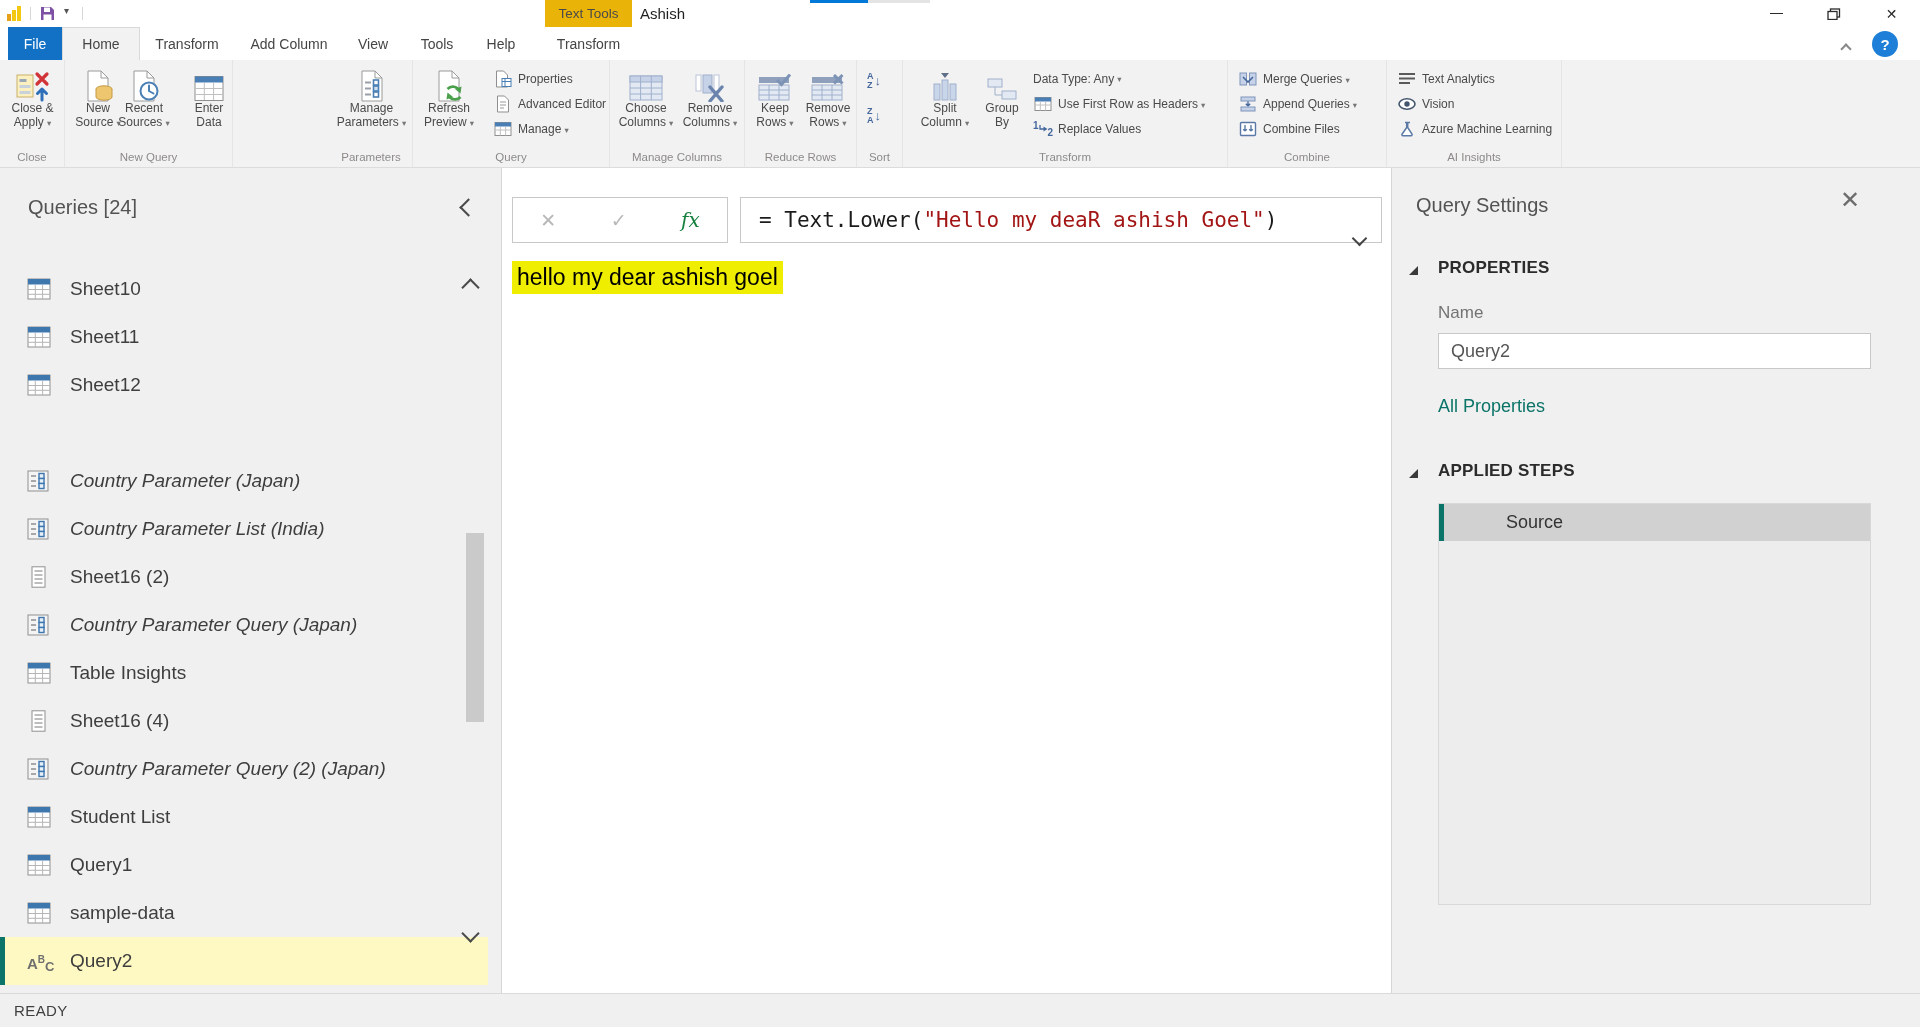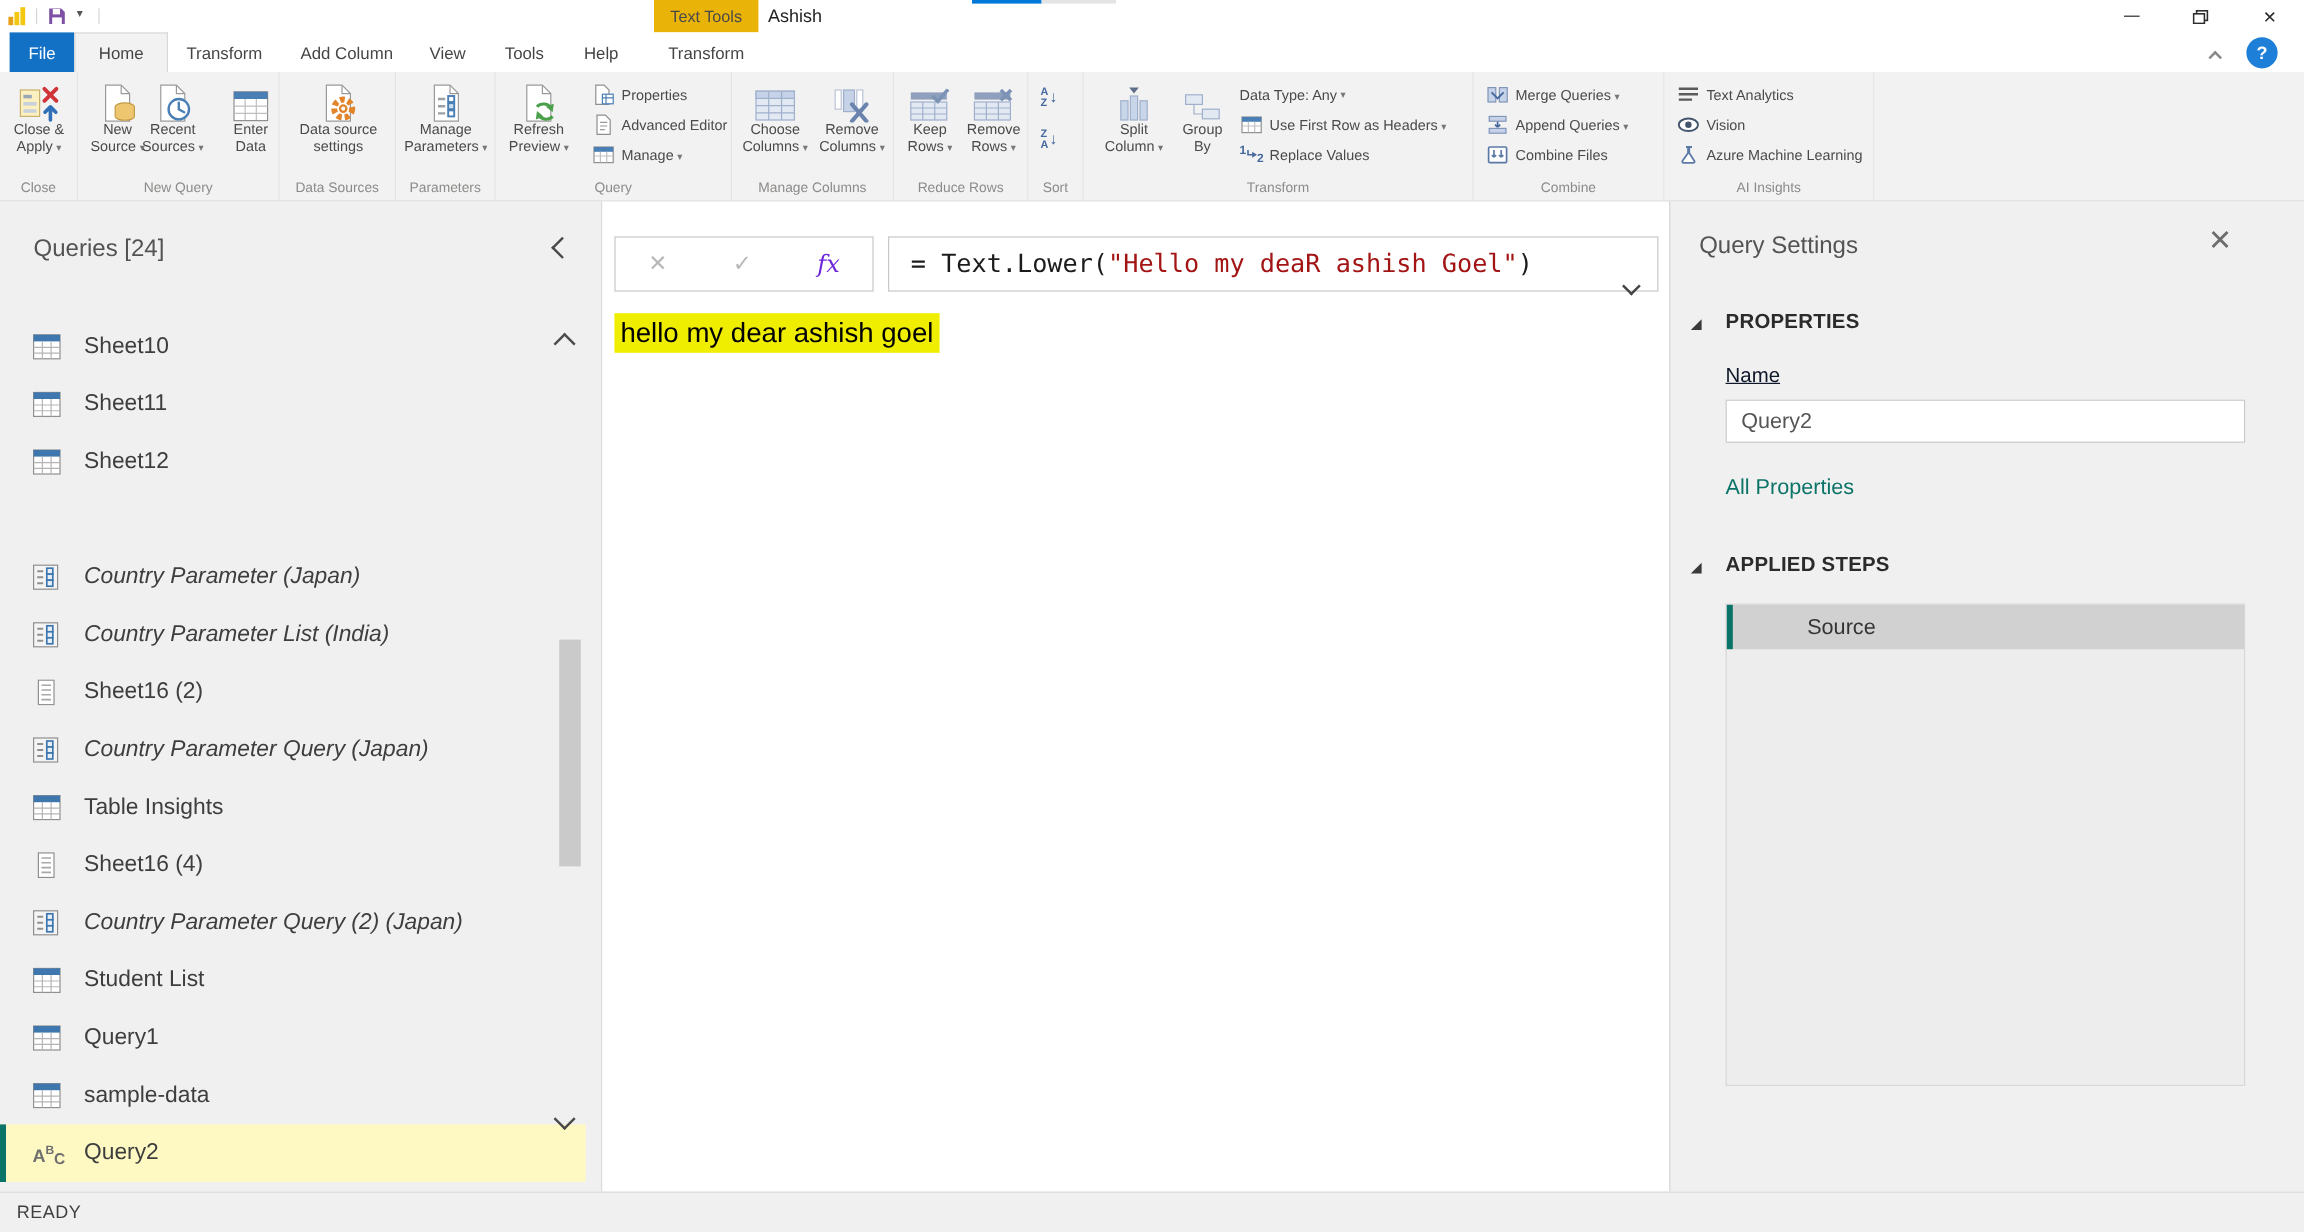--- a/index.html
+++ b/index.html
@@ -62,35 +62,35 @@
   .abc .c2 { font-size:13px; vertical-align:-2px; }
   .q-scroll-thumb { position:absolute; left:466px; top:365px; width:18px; height:189px; background:#cbcaca; }
   .q-scroll-up { position:absolute; left:464px; top:112px; }
   .q-scroll-down { position:absolute; left:464px; top:758px; }
   .q-scroll-up .chev, .q-scroll-down .chev, .pane-collapse .chev { width:13px; height:13px; border-color:#4a4a4a; }
 
   
   .main { position:absolute; left:502px; top:168px; width:888px; height:825px; background:#fff; }
   .fxbox { position:absolute; left:10px; top:29px; width:216px; height:46px; background:#fff; border:1px solid #c8c8c8; display:flex; align-items:center; justify-content:space-around; }
   .fcancel, .fcheck { font-size:19px; color:#b8b8b8; }
-  .ffx { font-family:"DejaVu Serif", serif; font-style:italic; font-size:20px; color:#6d28d9; }
+  .ffx { font-family:"DejaVu Serif", serif; font-style:italic; font-size:20px; color:#15803d; }
   .formulabox { position:absolute; left:238px; top:29px; width:642px; height:46px; background:#fff; border:1px solid #c8c8c8; white-space:pre; font-family:"DejaVu Sans Mono", monospace; font-size:21px; line-height:44px; padding-left:18px; color:#1b1b1b; }
   .fstr { color:#A31515; }
   .f-chev { position:absolute; right:16px; top:17px; }
   .f-chev .chev { border-color:#444; width:11px; height:11px; }
   .result-line { position:absolute; left:10px; top:96px; }
   .hl { background:#F0EE00; color:#000; font-size:23px; padding:3px 5px 4px 5px; }
 
   
   .settings { position:absolute; left:1391px; top:168px; width:529px; height:825px; background:#f1f0f0; border-left:1px solid #d7d6d5; }
   .settings .panel-title { position:absolute; left:24px; top:26px; font-size:20px; color:#535353; }
   .settings-close { position:absolute; left:448px; top:18px; font-size:24px; font-weight:100; color:#6d6d6d; }
   .sec-marker { position:absolute; width:0; height:0; border-left:9px solid transparent; border-bottom:9px solid #3a3a3a; }
   .sec-head { position:absolute; left:46px; font-size:17px; font-weight:bold; color:#2b2b2b; letter-spacing:0.2px; }
-  .name-label { position:absolute; left:46px; top:135px; font-size:17px; color:#0f172a;text-decoration:underline; }
+  .name-label { position:absolute; left:46px; top:135px; font-size:17px; color:#737373; }
   .name-input { position:absolute; left:46px; top:165px; width:433px; height:36px; border:1px solid #c8c8c8; background:#fff; font-family:"Liberation Sans",sans-serif; font-size:18px; color:#555; padding-left:12px; }
   .allprops { position:absolute; left:46px; top:228px; font-size:18px; color:#0B7468; }
   .steps-box { position:absolute; left:46px; top:335px; width:433px; height:402px; background:#eeeded; border:1px solid #d8d8d8; }
   .step-row { position:relative; height:37px; background:#d2d1d1; display:flex; align-items:center; font-size:18px; color:#333; padding-left:67px; }
   .step-row::before { content:""; position:absolute; left:0; top:0; width:5px; height:37px; background:#0B7468; }
 
   
   .statusbar { position:absolute; left:0; top:993px; width:1920px; height:34px; background:#f1f0f0; border-top:1px solid #dadada; }
   .statusbar span { position:absolute; left:14px; top:0; line-height:33px; font-size:15px; color:#3f3f3f; letter-spacing:0.4px; }
 
@@ -200,36 +200,20 @@
             <rect x="1" y="1.5" width="28" height="6" fill="#4a7fb5"></rect>
             <path d="M1 13.5 H29 M1 19.5 H29 M10.3 7.5 V25 M19.6 7.5 V25" stroke="#bfbfbf" fill="none"></path>
           </svg>
       </div>
       <div class="bl">Enter</div>
       <div class="bl">Data</div>
     </div>
     <div class="grp-label">New Query</div>
   </div>
 
-  <div class="grp" style="left:233px;width:97px">
-    <div class="bigbtn" style="left:9px;width:80px">
-      <div class="bicon">
-        <svg width="32" height="32" viewBox="0 0 32 32">
-            <path d="M6 1 H19 L26 8 V31 H6 Z" fill="#fff" stroke="#9a9a9a"></path>
-            <path d="M19 1 V8 H26" fill="none" stroke="#9a9a9a"></path>
-            <circle cx="20" cy="20.5" r="7.5" fill="none" stroke="#e2842b" stroke-width="5" stroke-dasharray="3.9 2.6"></circle>
-            <circle cx="20" cy="20.5" r="3.6" fill="#e2842b"></circle>
-            <circle cx="20" cy="20.5" r="1.7" fill="#fff"></circle>
-          </svg>
-      </div>
-      <div class="bl">Data source</div>
-      <div class="bl">settings</div>
-    </div>
-    <div class="grp-label">Data Sources</div>
-  </div>
 
   <div class="grp" style="left:330px;width:83px">
     <div class="bigbtn" style="left:3px;width:77px">
       <div class="bicon">
         <svg width="32" height="32" viewBox="0 0 32 32">
             <path d="M6 1 H19 L26 8 V31 H6 Z" fill="#fff" stroke="#9a9a9a"></path>
             <path d="M19 1 V8 H26" fill="none" stroke="#9a9a9a"></path>
             <path d="M9 12.5 h6 M9 18.5 h6 M9 24.5 h6" stroke="#9aa0a8" stroke-width="2"></path>
             <rect x="17.5" y="10" width="5" height="5" fill="#fff" stroke="#4a7fb5" stroke-width="1.6"></rect>
             <rect x="17.5" y="16" width="5" height="5" fill="#cfe0f0" stroke="#4a7fb5" stroke-width="1.6"></rect>

